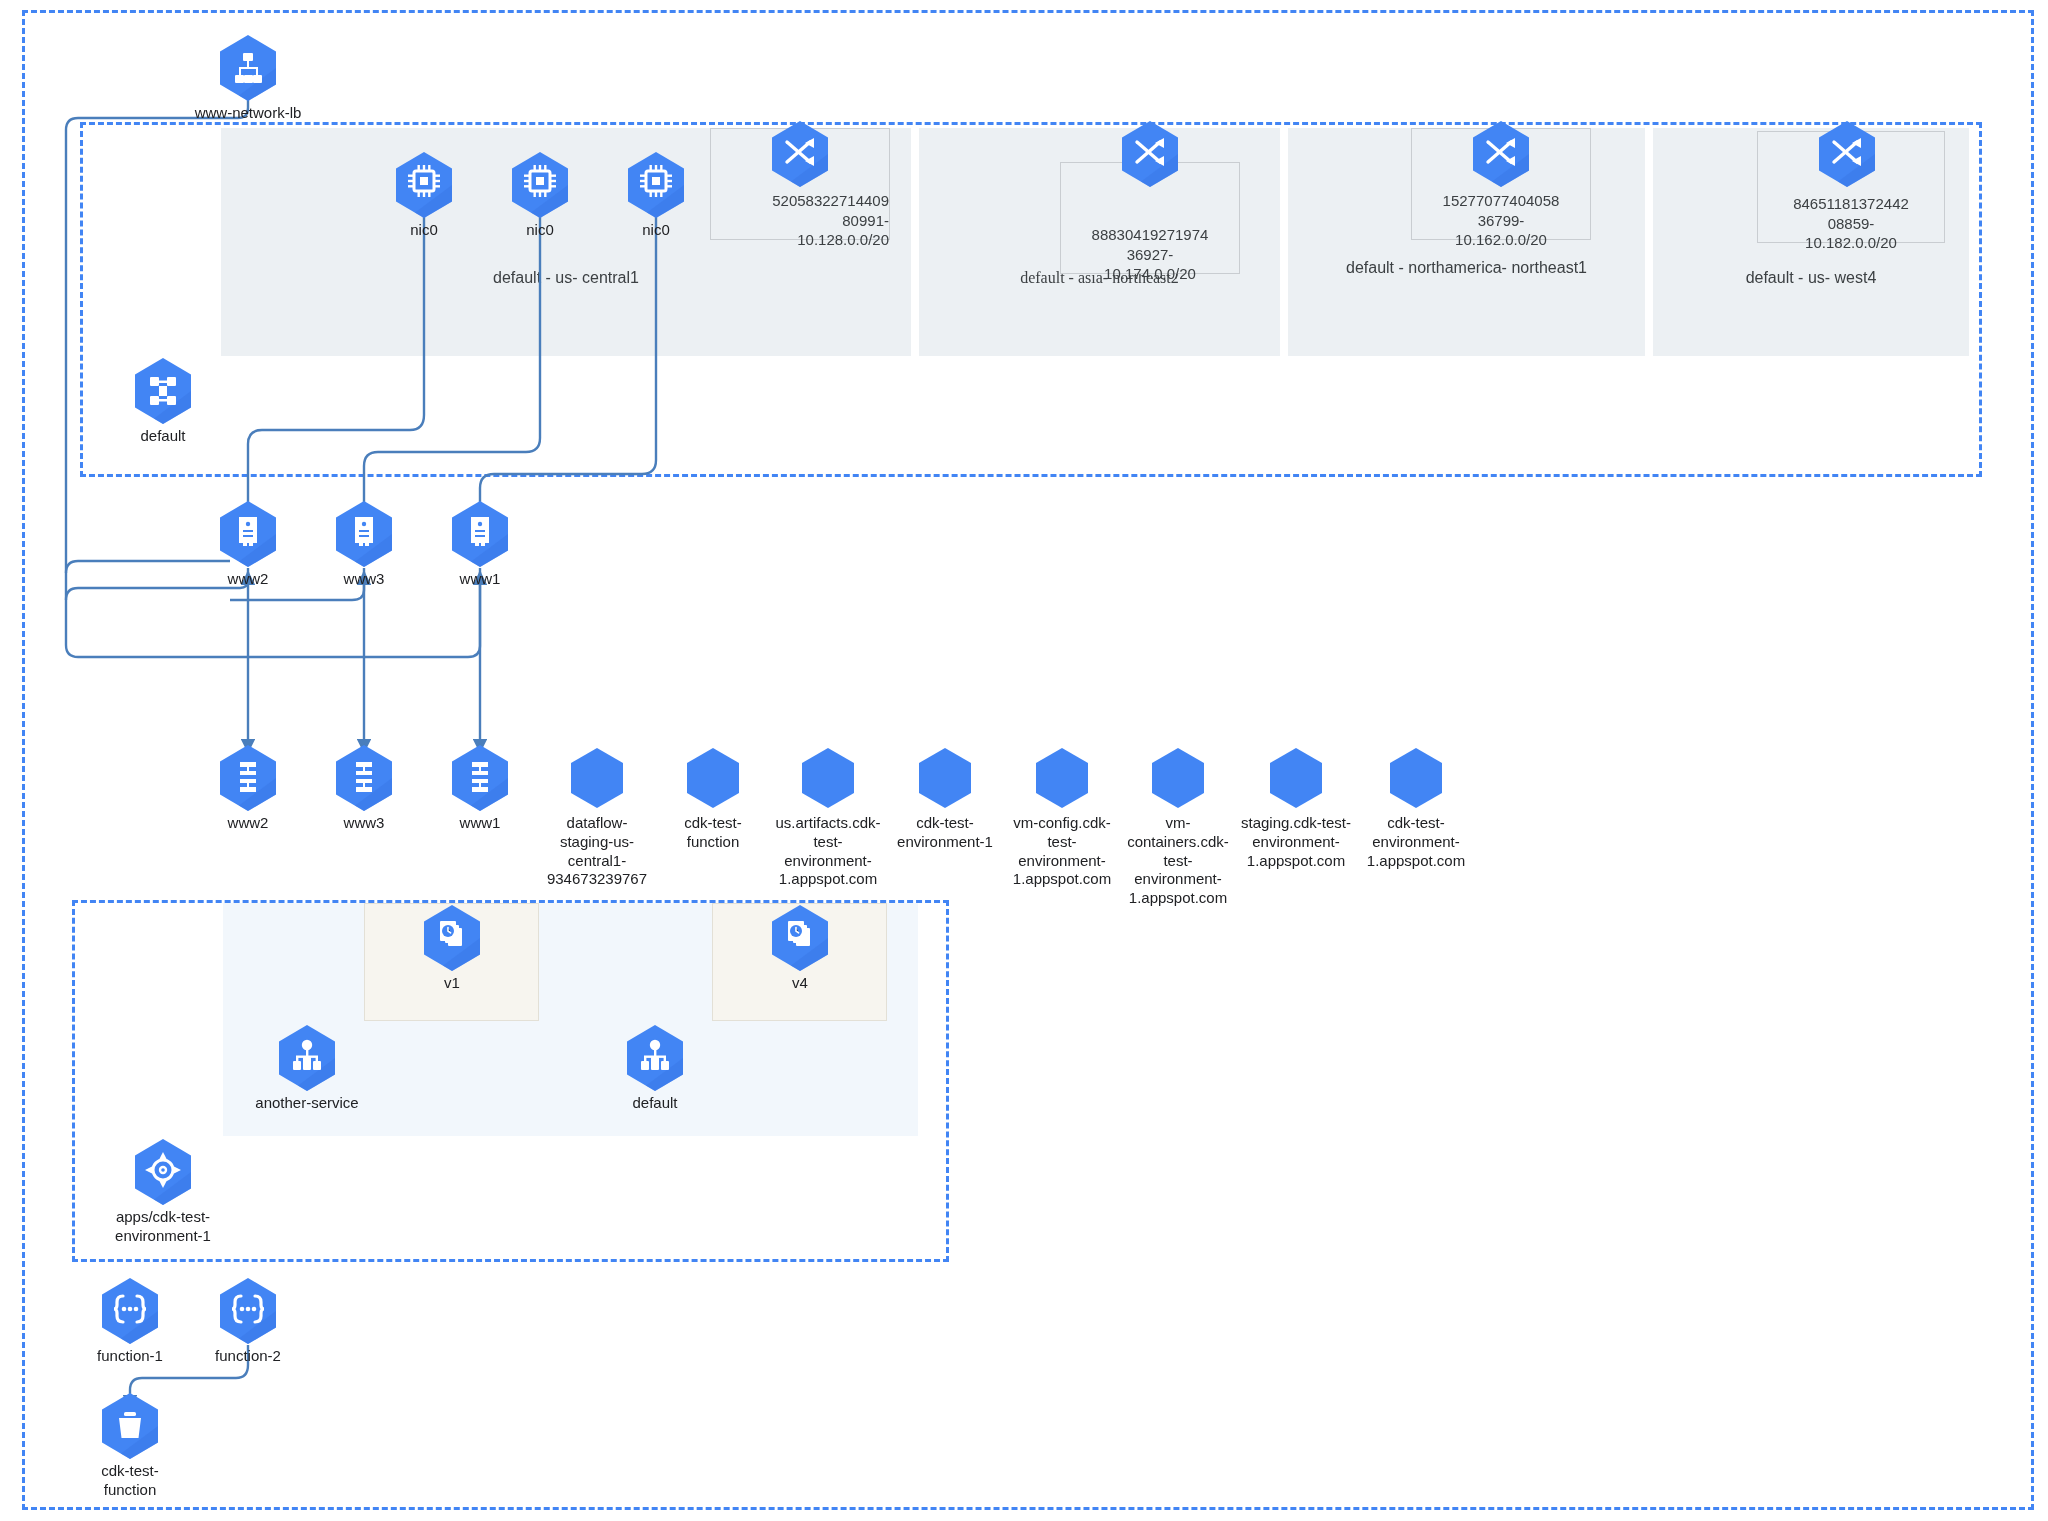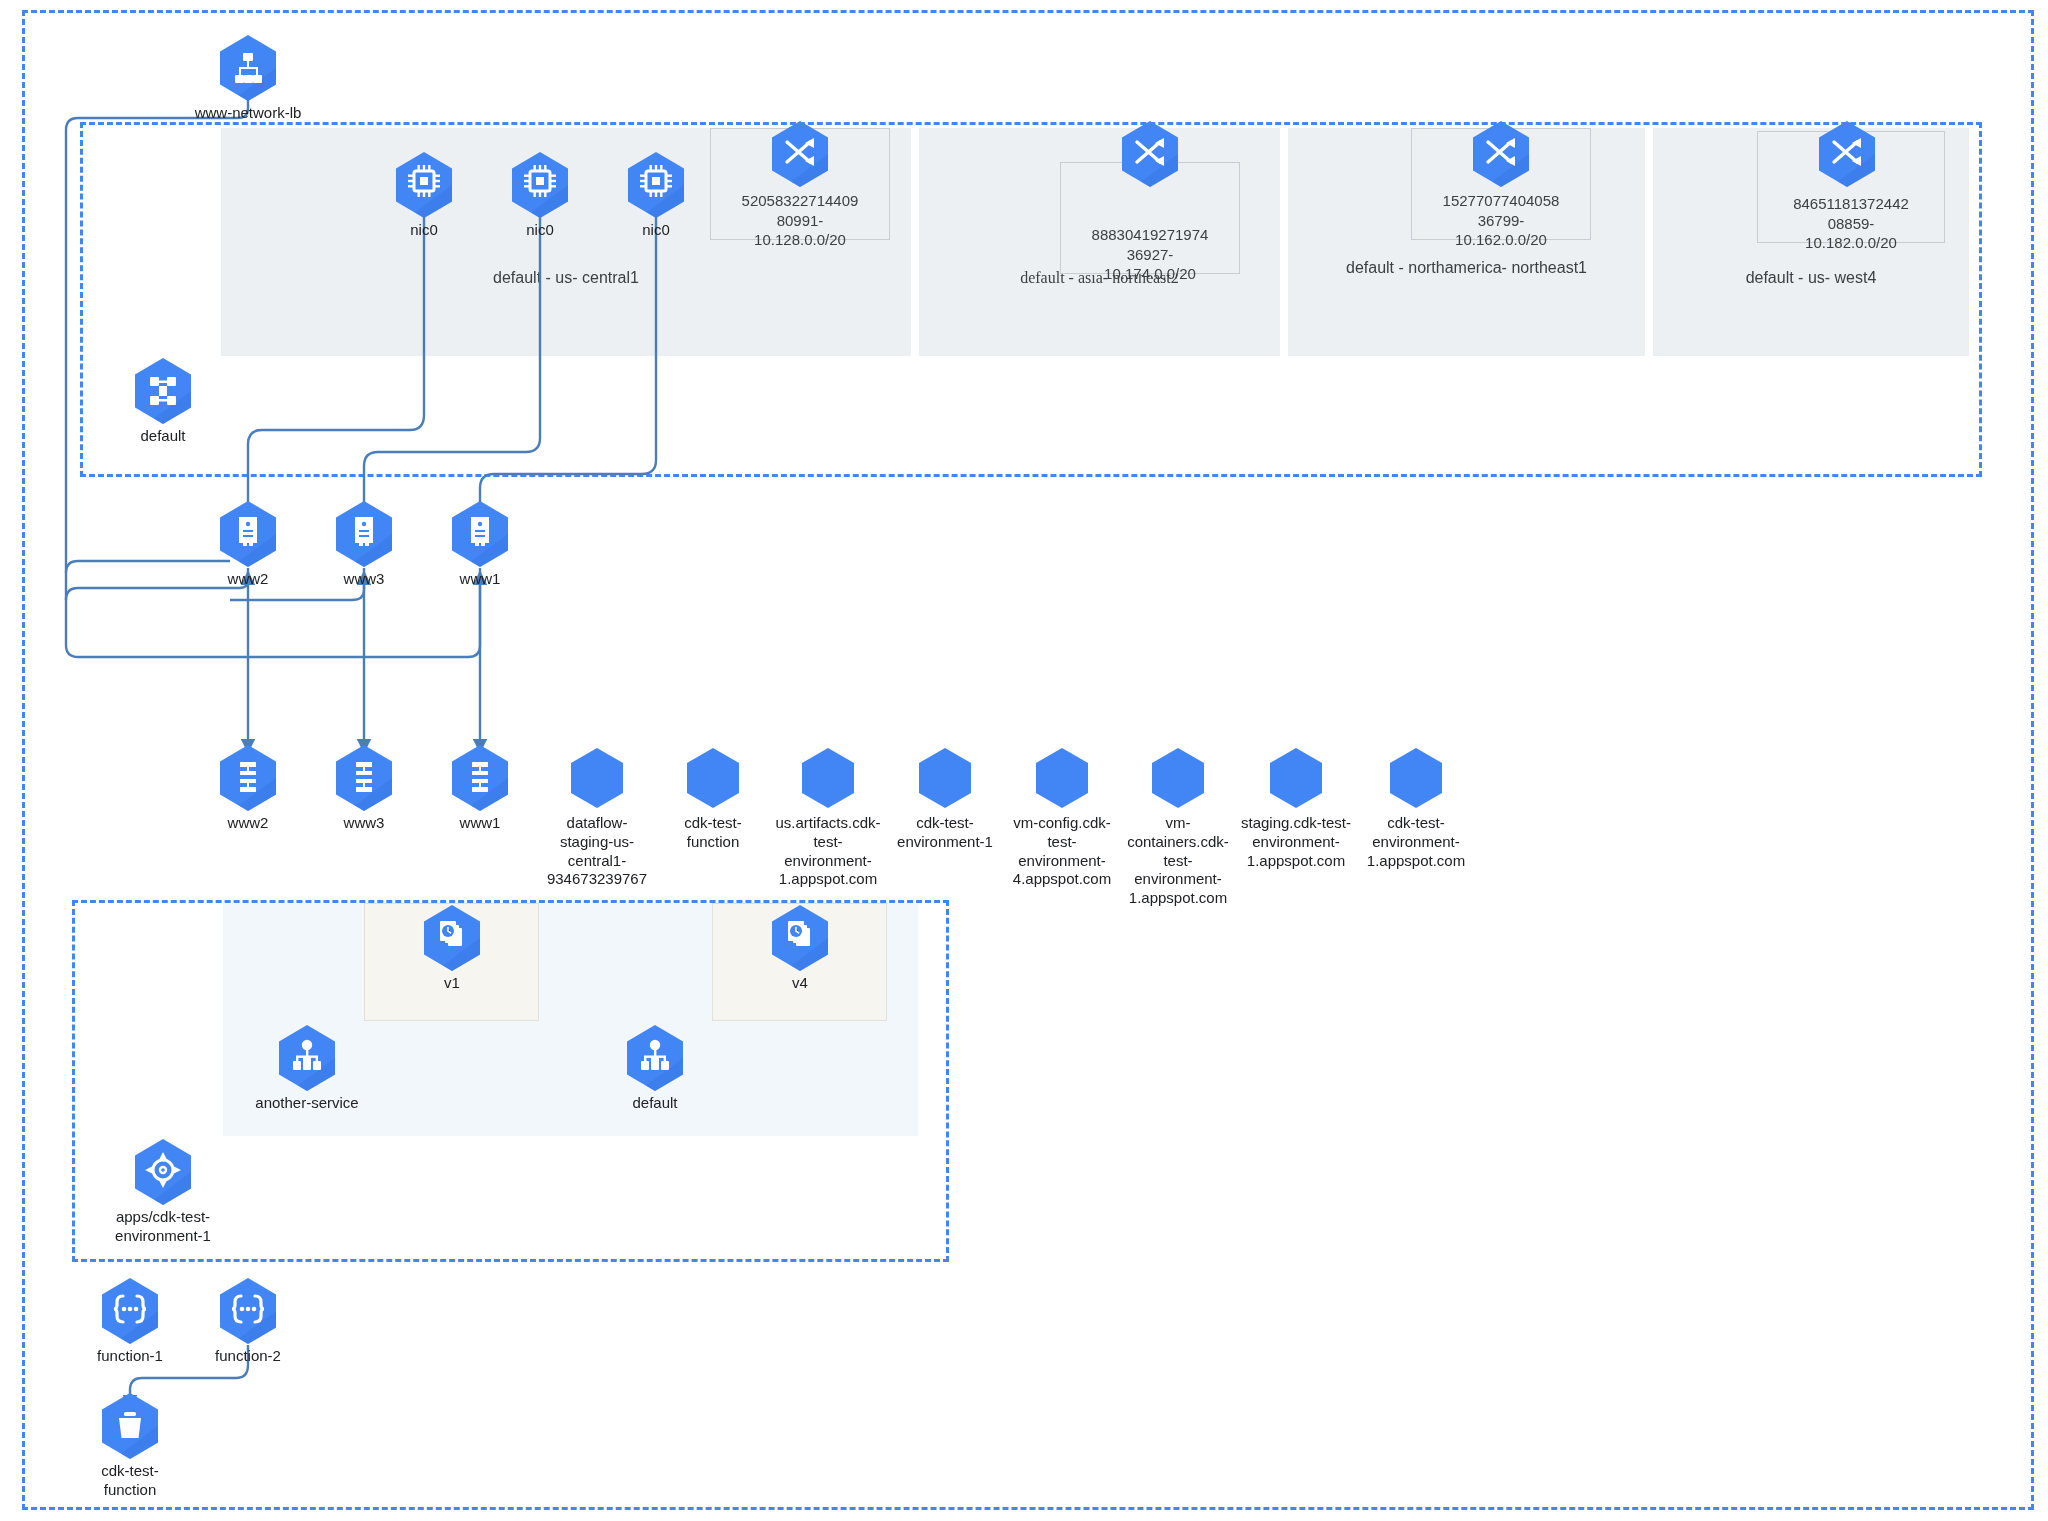--- a/index.html
+++ b/index.html
@@ -65,21 +65,21 @@
     <div class="region-label" style="top:130px;">default -
 northamerica-
 northeast1</div>
   </div>
   <div class="region" style="left:1653px;top:128px;width:316px;height:228px;">
     <div class="region-label" style="top:140px;">default - us-
 west4</div>
   </div>
 
   <div class="subnetcard" style="left:710px;top:128px;width:180px;height:112px;">
-    <div class="sc-text" style="top:62px;white-space:pre-line;">52058322714409
+    <div class="sc-text" style="top:62px;white-space:pre-line;text-align:right;">52058322714409
 80991-
 10.128.0.0/20</div>
   </div>
   <div class="subnetcard" style="left:1060px;top:128px;width:180px;height:112px;margin-top:34px;">
     <div class="sc-text" style="top:62px;white-space:pre-line;">88830419271974
 36927-
 10.174.0.0/20</div>
   </div>
   <div class="subnetcard" style="left:1411px;top:128px;width:180px;height:112px;">
     <div class="sc-text" style="top:62px;white-space:pre-line;">15277077404058
@@ -449,21 +449,21 @@
   </div>
   <div class="node" style="left:1062px;top:778px;">
     <div class="hex">
       <svg viewBox="0 0 60 68">
           <polygon points="30,4 56,19 56,49 30,64 4,49 4,19" fill="#4285F4"></polygon>
         </svg>
     </div>
     <div class="nlabel wide">vm-config.cdk-
 test-
 environment-
-4.appspot.com</div>
+1.appspot.com</div>
   </div>
   <div class="node" style="left:1178px;top:778px;">
     <div class="hex">
       <svg viewBox="0 0 60 68">
           <polygon points="30,4 56,19 56,49 30,64 4,49 4,19" fill="#4285F4"></polygon>
         </svg>
     </div>
     <div class="nlabel wide">vm-
 containers.cdk-
 test-

